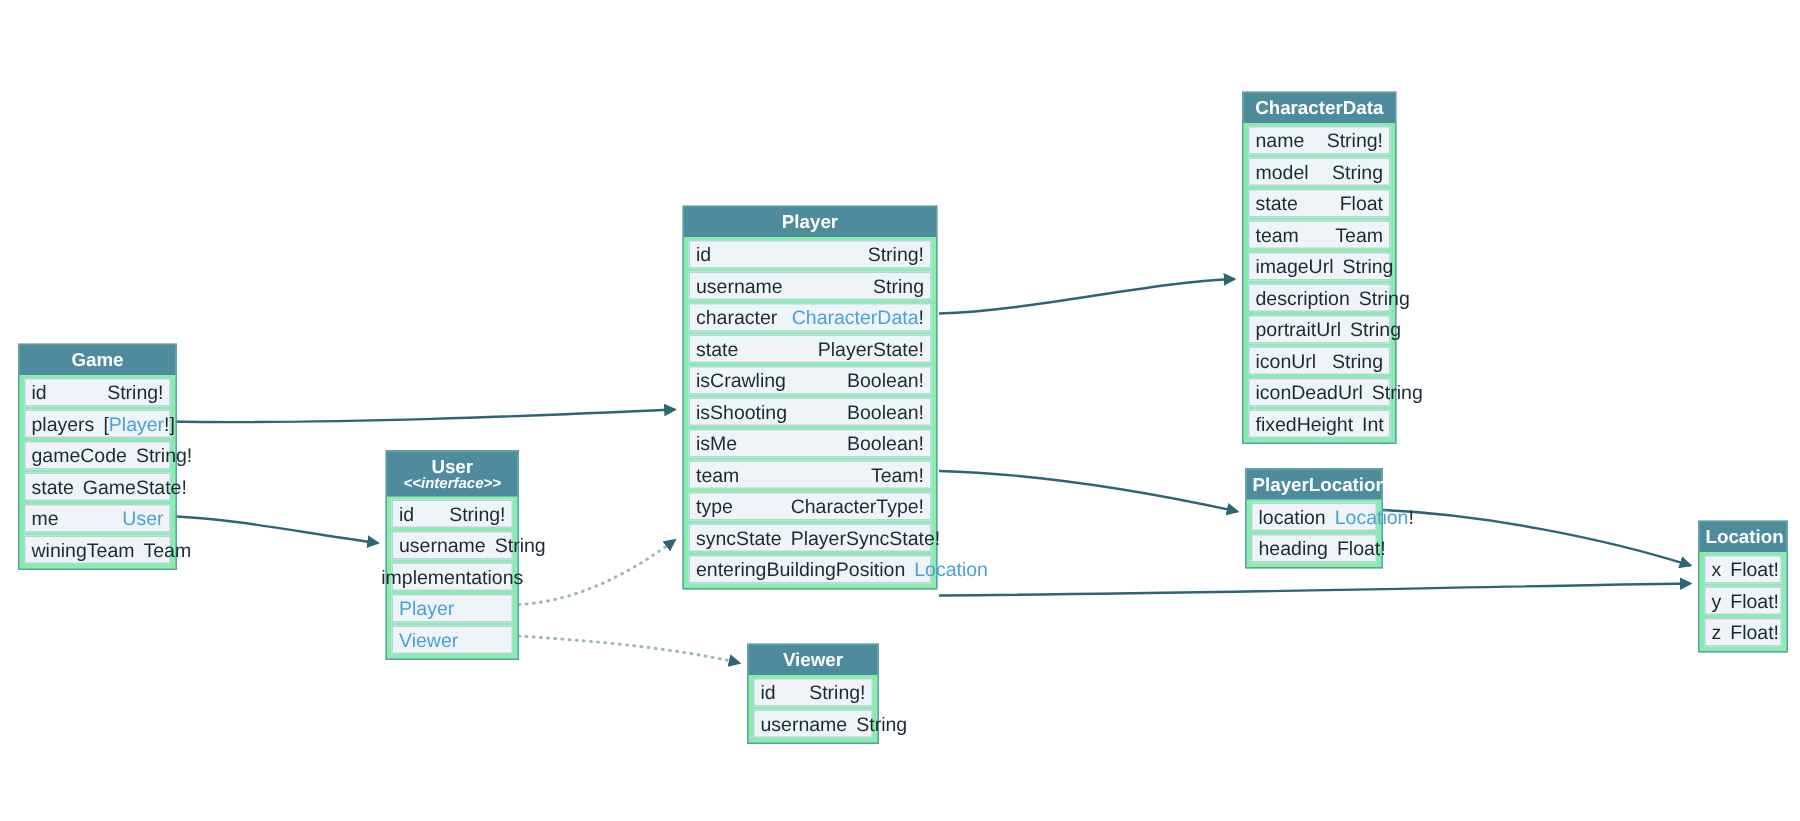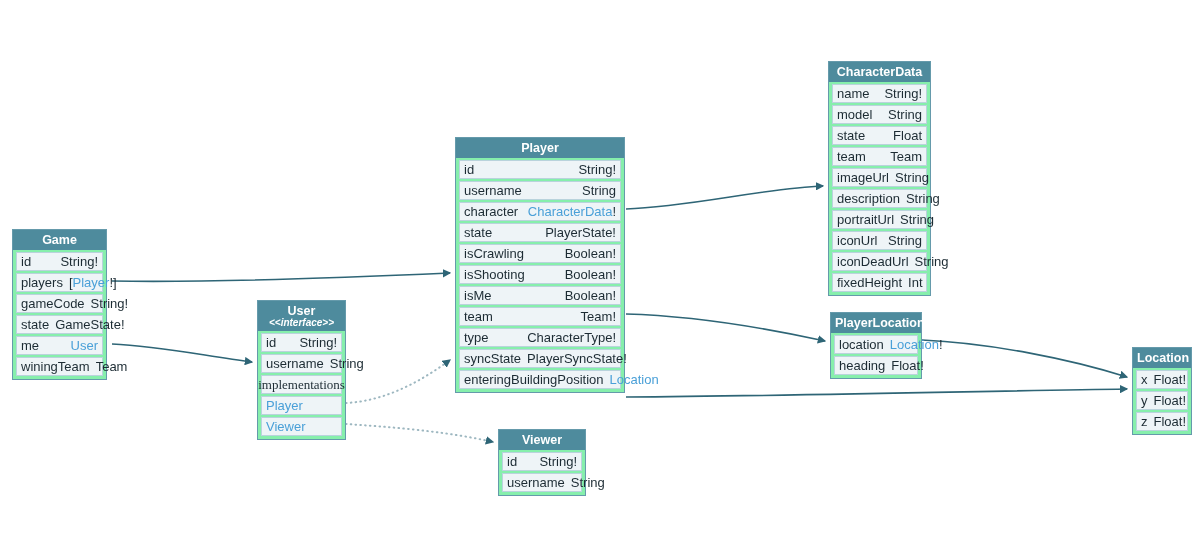--- a/index.html
+++ b/index.html
@@ -29,21 +29,21 @@
   .trow {
     margin:2px 3px 0 3px; background:var(--rowbg);
     border:1px solid var(--rowborder);
     display:flex; justify-content:space-between; align-items:center;
     padding:0 4px; height:17px; line-height:17px;
     font-size:13px; color:var(--text); white-space:nowrap;
     box-sizing:content-box;
   }
   .trow.centered { justify-content:center; }
   .fname { margin-right:6px; }
-  .trow.centered .fname { margin-right:0;font-family:Liberation Serif, serif; }
+  .trow.centered .fname { margin-right:0; }
   .ftype { text-align:right; }
   .tlink { color:var(--link); }
 </style>
 </head>
 <body>
 
 <div id="canvas">
   <svg id="edges" xmlns="http://www.w3.org/2000/svg">
     <defs>
       <marker id="arrowhead" viewBox="0 0 10 10" refX="8.5" refY="5" markerWidth="8.5" markerHeight="8.5" orient="auto-start-reverse" markerUnits="userSpaceOnUse">
@@ -55,21 +55,21 @@
         <path d="M 112 344 C 160 346, 205 356, 252 362" class="edge solid" marker-end="url(#arrowhead)"></path>
         <path d="M 346 403 C 385 401, 420 382, 450 360" class="edge dotted" marker-end="url(#arrowhead)"></path>
         <path d="M 346 424 C 390 427, 445 431, 493 442" class="edge dotted" marker-end="url(#arrowhead)"></path>
         <path d="M 626 209 C 690 207, 765 188, 823 186" class="edge solid" marker-end="url(#arrowhead)"></path>
         <path d="M 626 314 C 700 316, 770 329, 825 341" class="edge solid" marker-end="url(#arrowhead)"></path>
         <path d="M 626 397 C 790 396, 990 391, 1127 389" class="edge solid" marker-end="url(#arrowhead)"></path>
         <path d="M 922 340 C 990 343, 1070 359, 1127 377" class="edge solid" marker-end="url(#arrowhead)"></path>
       </g>
   </svg>
   <div id="tables">
-      <div class="type-table" style="left: 12px; top: 229px; width: 95px;">
+      <div class="type-table" style="left: 12px; top: 229px; width: 106px;">
         <div class="thead"><span>Game</span></div>
         <div class="trow">
           <span class="fname">id</span>
           <span class="ftype">String!</span>
         </div>
         <div class="trow">
           <span class="fname">players</span>
           <span class="ftype">[<span class="tlink">Player</span>!]</span>
         </div>
         <div class="trow">

